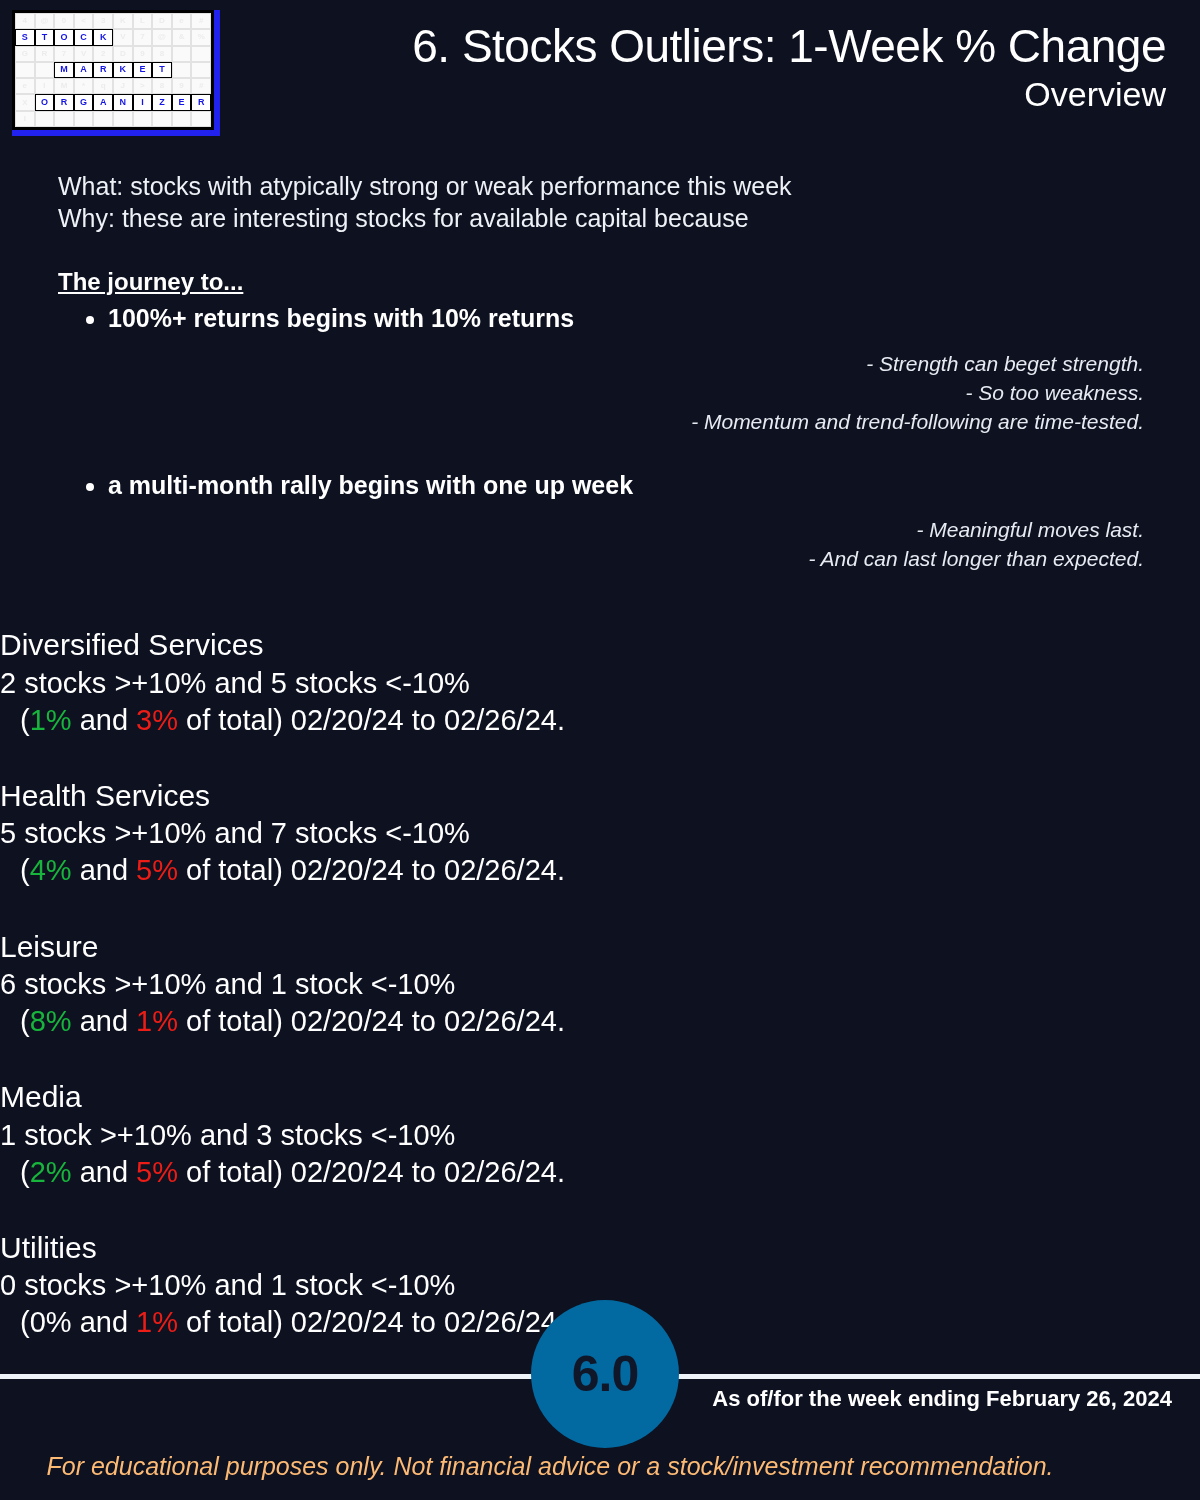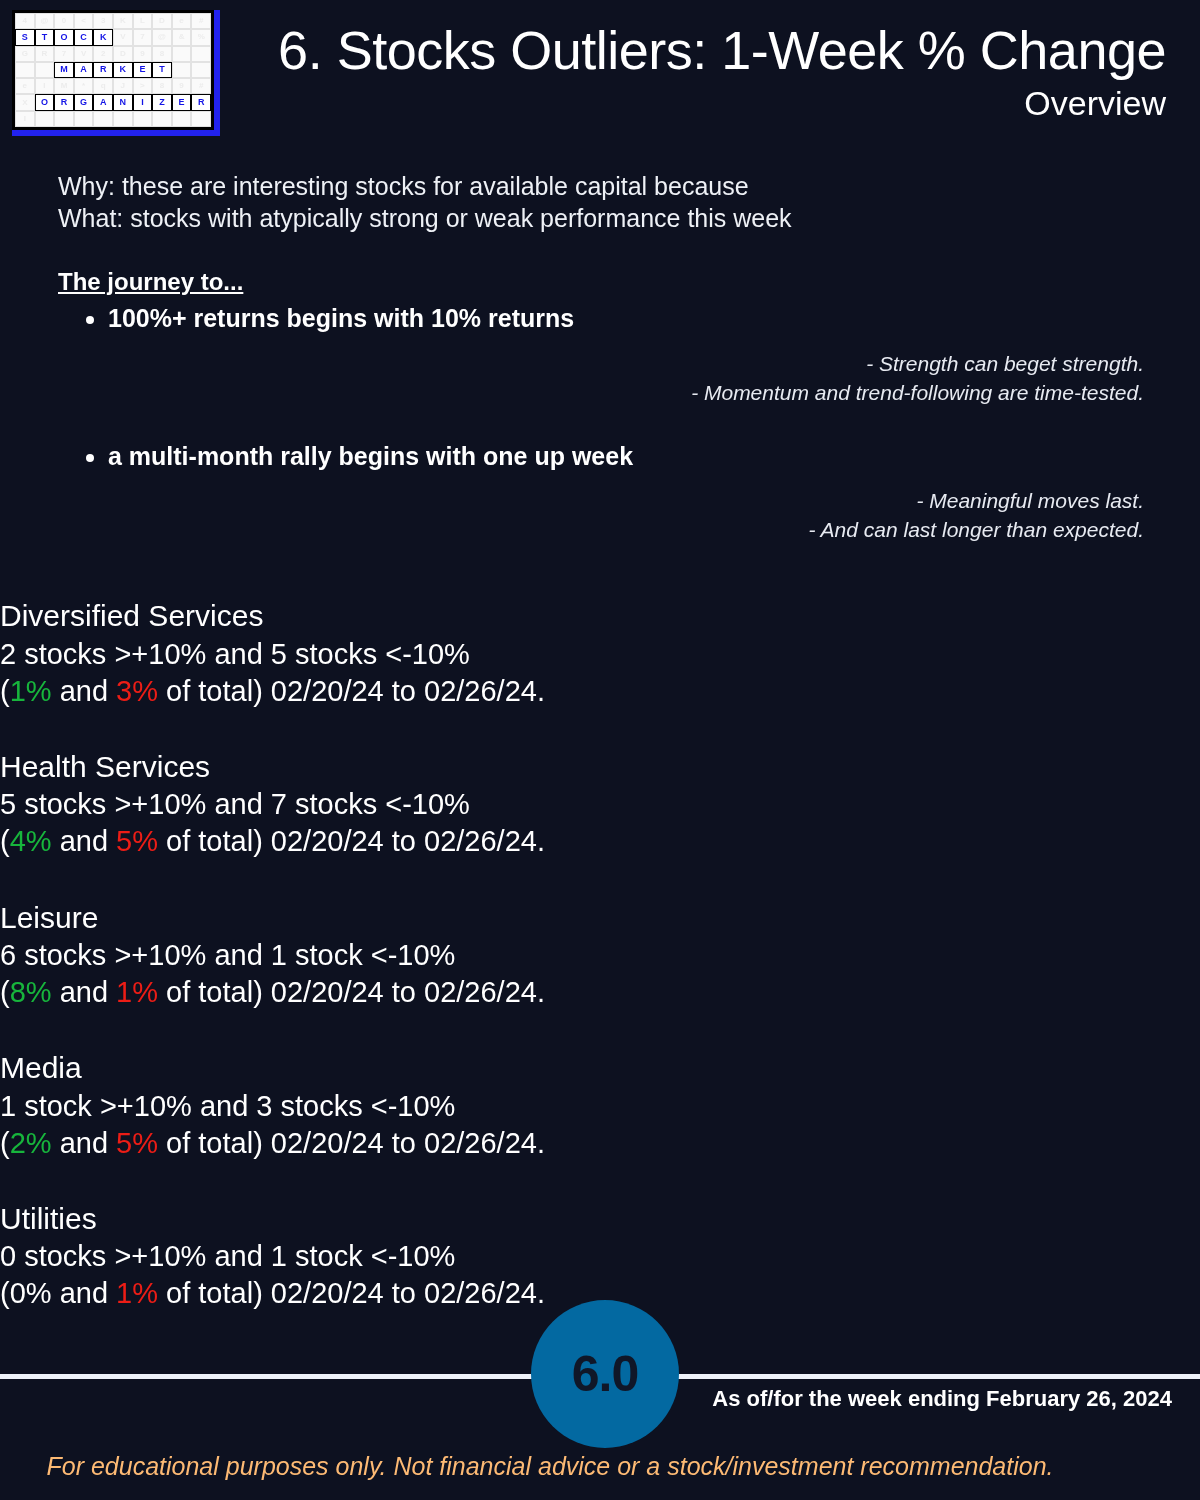--- a/index.html
+++ b/index.html
@@ -61,21 +61,21 @@
     font-size: 9px;
   }
 
   .titles {
     position: absolute;
     right: 34px;
     top: 22px;
     text-align: right;
   }
   .title {
-    font-size: 54px;
+    font-size: 46px;
     font-weight: 400;
     letter-spacing: -0.5px;
     line-height: 1.05;
     color: #ffffff;
     white-space: nowrap;
   }
   .subtitle {
     font-size: 34px;
     font-weight: 400;
     line-height: 1.2;
@@ -138,20 +138,21 @@
   }
   .sector-counts {
     font-size: 29px;
     line-height: 1.28;
     color: #ffffff;
   }
   .sector-pct {
     font-size: 29px;
     line-height: 1.28;
     color: #ffffff;
+    padding-left: 20px;
   }
   .up { color: #17b53c; }
   .down { color: #ec1d16; }
   .neutral { color: #ffffff; }
 
   
   .rule {
     position: absolute;
     left: 0;
     top: 1374px;
@@ -274,33 +275,34 @@
       </div>
   </div>
 
   <div class="titles">
     <div class="title">6. Stocks Outliers: 1-Week % Change</div>
     <div class="subtitle">Overview</div>
   </div>
 </div>
 
 <div class="intro">
+  <div>What: stocks with atypically strong or weak performance this week</div>
   <div>Why: these are interesting stocks for available capital because</div>
-  <div>What: stocks with atypically strong or weak performance this week</div>
 </div>
 
 <div class="spacer-lg"></div>
 
 <div class="journey-head">The journey to...</div>
 
 <ul class="bullets">
   <li>100%+ returns begins with 10% returns</li>
 </ul>
 <div class="quotes">
   <div class="quote">- Strength can beget strength.</div>
+  <div class="quote">- So too weakness.</div>
   <div class="quote">- Momentum and trend-following are time-tested.</div>
 </div>
 
 <div style="height:26px"></div>
 
 <ul class="bullets">
   <li>a multi-month rally begins with one up week</li>
 </ul>
 <div class="quotes">
   <div class="quote">- Meaningful moves last.</div>

